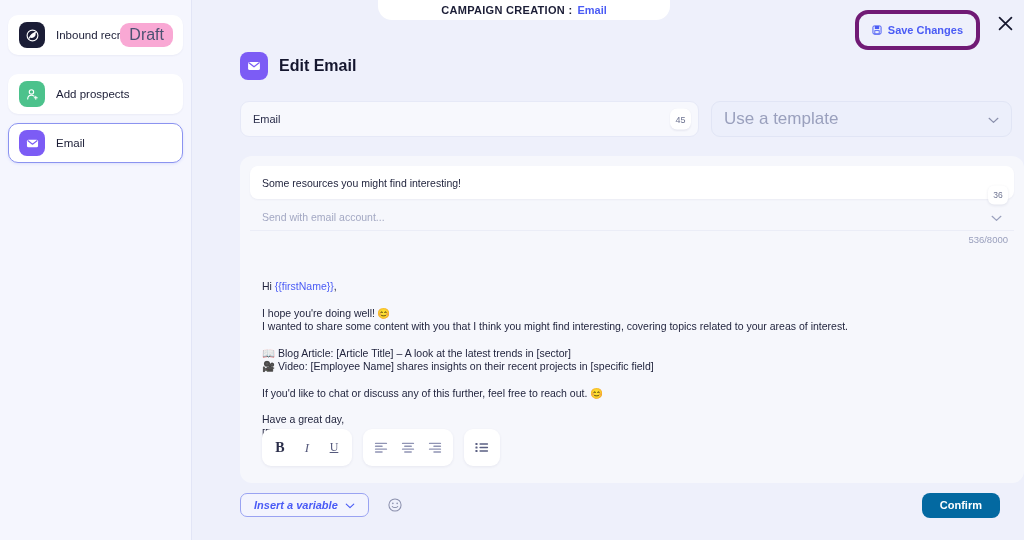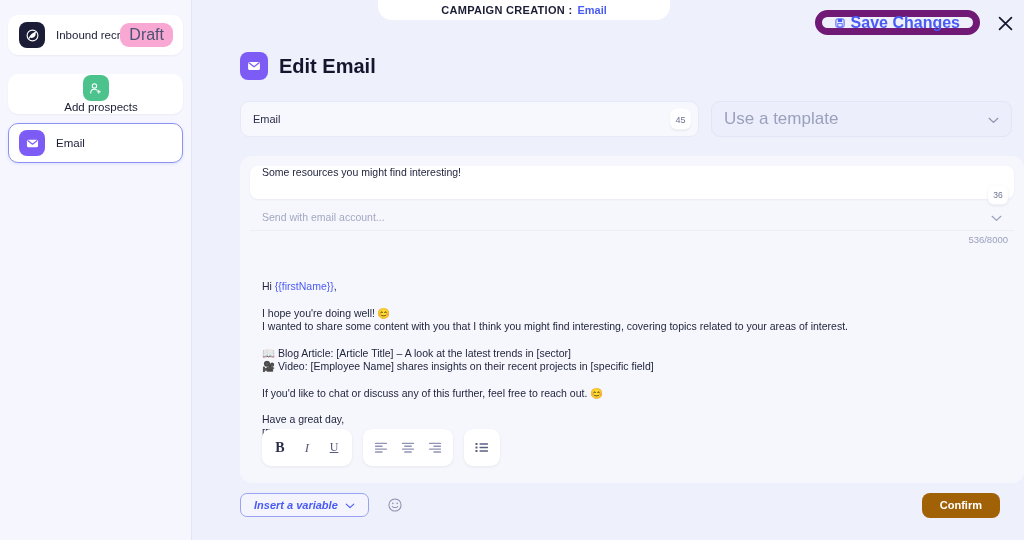--- a/index.html
+++ b/index.html
@@ -35,25 +35,25 @@
   }
   .notch-value {
     font-size: 11px; font-weight: bold; color: #4a5bf5;
     margin-left: 5px;
   }
 
   .save-btn {
     position: absolute; top: 10px; right: 44px;
     height: 25px;
     display: flex; align-items: center; gap: 6px;
-    padding: 5px 13px;
+    padding: 16px 13px;
     background: #eef0fb;
-    border: 7px solid #701a75;
+    border: 4px solid #701a75;
     border-radius: 13px;
-    color: #4a5bf5; font-size: 16px; font-weight: bold;
+    color: #4a5bf5; font-size: 11px; font-weight: bold;
     cursor: pointer;
   }
   .save-btn svg { display: block; }
 
   .close-btn {
     position: absolute; top: 12px; right: 8px;
     width: 22px; height: 22px;
     display: flex; align-items: center; justify-content: center;
     cursor: pointer;
   }
@@ -72,21 +72,21 @@
     height: 40px;
     background: #ffffff;
     border-radius: 10px;
     display: flex; align-items: center;
     padding: 0 10px;
     box-shadow: 0 1px 2px rgba(30,35,90,.05);
     border: 1.5px solid transparent;
     cursor: pointer;
   }
   .side-item.first { margin-top: 7px; margin-bottom: 19px; }
-  .side-item.second { margin-bottom: 9px; flex-direction: column; }
+  .side-item.second { margin-bottom: 9px; }
   .side-item.active {
     border: 1.5px solid #8b93f0;
     box-shadow: 0 1px 3px rgba(74,91,245,.14);
   }
   .side-icon {
     width: 26px; height: 26px; border-radius: 8px;
     display: flex; align-items: center; justify-content: center;
     flex: 0 0 26px;
   }
   .ic-dark { background: #1b1d36; }
@@ -109,21 +109,21 @@
     position: absolute; top: 46px; left: 192px;
     width: 832px; height: 494px;
     padding: 6px 24px 0 48px;
   }
   .page-head { display: flex; align-items: center; gap: 11px; margin-bottom: 21px; }
   .head-icon {
     width: 28px; height: 28px; border-radius: 8px;
     background: #7c5cf5;
     display: flex; align-items: center; justify-content: center;
   }
-  .page-title { font-size: 20px; font-weight: bold; color: #14162e; }
+  .page-title { font-size: 16px; font-weight: bold; color: #14162e; }
 
   .row-fields { display: flex; gap: 12px; margin-bottom: 19px; }
   .field-email {
     position: relative;
     flex: 0 0 459px; height: 36px;
     background: #f7f8fd;
     border: 1px solid #e6e9f7;
     border-radius: 9px;
     display: flex; align-items: center;
     padding: 0 12px;
@@ -156,21 +156,21 @@
     position: relative;
     width: 784px; height: 327px;
     background: #f6f7fc;
     border-radius: 12px;
     padding: 10px;
   }
   .subject-row {
     position: relative;
     height: 33px; background: #ffffff;
     border-radius: 8px;
-    display: flex; 
+    display: flex; align-items: center;
     padding: 0 12px;
     box-shadow: 0 1px 2px rgba(30,35,90,.05);
   }
   .subject-row .val { font-size: 10.5px; color: #23263f; }
   .subject-count {
     position: absolute; right: 6px; top: 50%; transform: translateY(-50%);
     min-width: 20px; height: 19px; border-radius: 6px;
     background: #ffffff;
     display: flex; align-items: center; justify-content: center;
     font-size: 8.5px; color: #6d7391;
@@ -247,21 +247,21 @@
     font-style: italic;
   }
   .emoji-btn {
     margin-left: 17px;
     width: 18px; height: 18px;
     display: flex; align-items: center; justify-content: center;
     cursor: pointer;
   }
   .confirm-btn {
     margin-left: auto;
-    background: #a16207;
+    background: #0369a1;
     color: #ffffff;
     font-size: 11px; font-weight: bold;
     border: none; border-radius: 8px;
     height: 25px; padding: 0 18px;
     cursor: pointer;
     font-family: "Liberation Sans", sans-serif;
   }
 </style>
 </head>
 <body>

